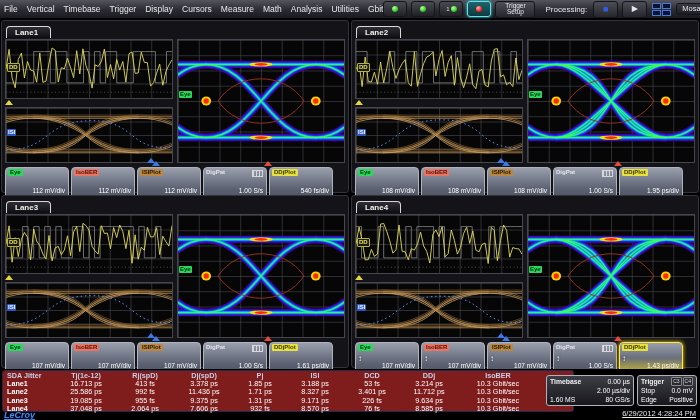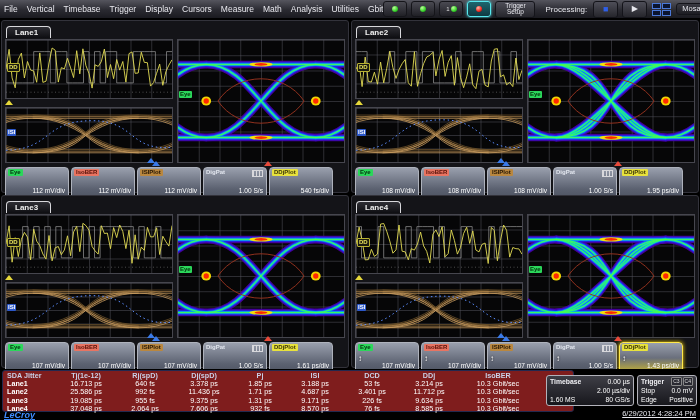--- a/index.html
+++ b/index.html
@@ -694,33 +694,33 @@
         <span class="jcell hd">Tj(1e-12)</span>
         <span class="jcell hd">Rj(spD)</span>
         <span class="jcell hd">Dj(spD)</span>
         <span class="jcell hd">Pj</span>
         <span class="jcell hd">ISI</span>
         <span class="jcell hd">DCD</span>
         <span class="jcell hd">DDj</span>
         <span class="jcell hd">IsoBER</span>
         <span class="jcell left">Lane1</span>
         <span class="jcell">16.713 ps</span>
-        <span class="jcell">640 fs</span>
+        <span class="jcell">413 fs</span>
         <span class="jcell">3.378 ps</span>
         <span class="jcell">1.85 ps</span>
         <span class="jcell">3.188 ps</span>
         <span class="jcell">53 fs</span>
         <span class="jcell">3.214 ps</span>
         <span class="jcell">10.3 Gbit/sec</span>
         <span class="jcell left">Lane2</span>
         <span class="jcell">25.586 ps</span>
         <span class="jcell">992 fs</span>
         <span class="jcell">11.436 ps</span>
         <span class="jcell">1.71 ps</span>
-        <span class="jcell">4.687 ps</span>
+        <span class="jcell">8.327 ps</span>
         <span class="jcell">3.401 ps</span>
         <span class="jcell">11.712 ps</span>
         <span class="jcell">10.3 Gbit/sec</span>
         <span class="jcell left">Lane3</span>
         <span class="jcell">19.085 ps</span>
         <span class="jcell">955 fs</span>
         <span class="jcell">9.375 ps</span>
         <span class="jcell">1.31 ps</span>
         <span class="jcell">9.171 ps</span>
         <span class="jcell">226 fs</span>

